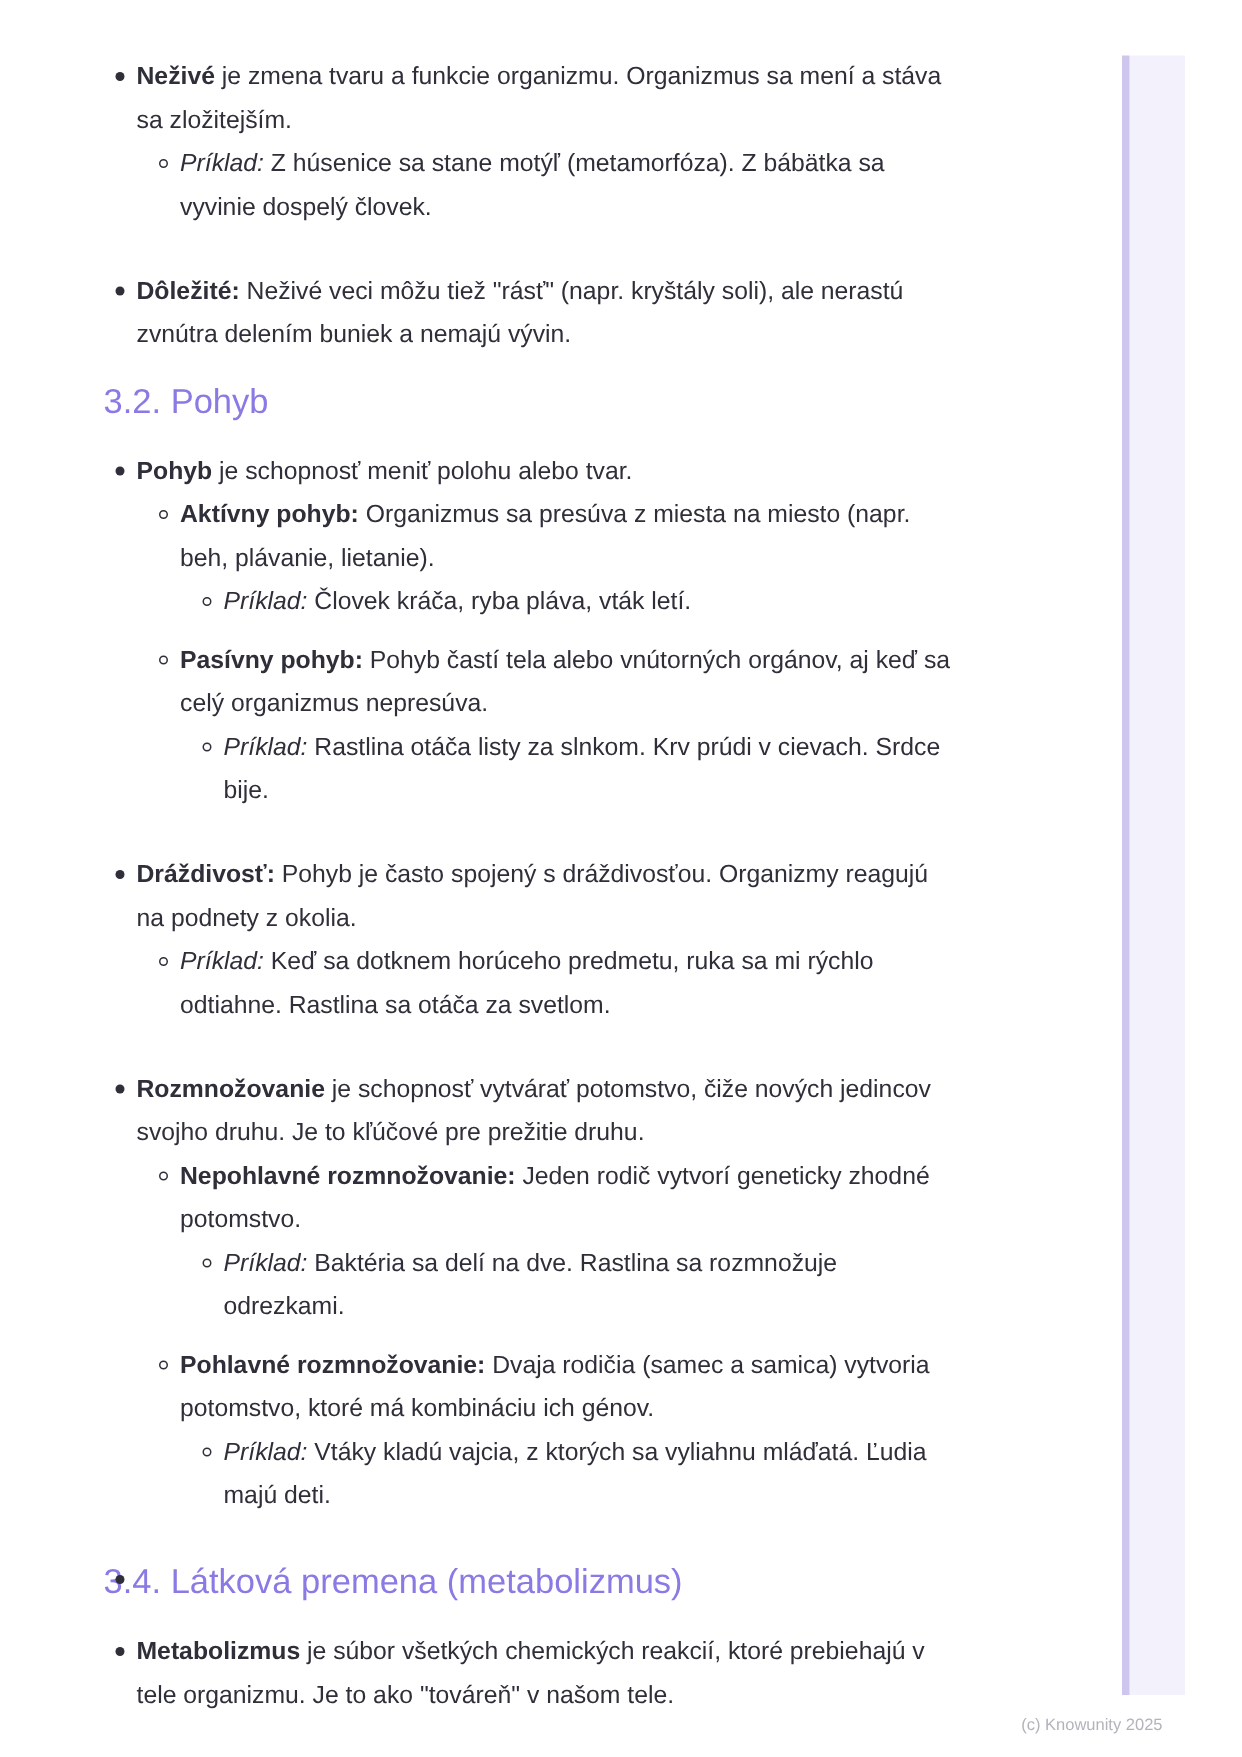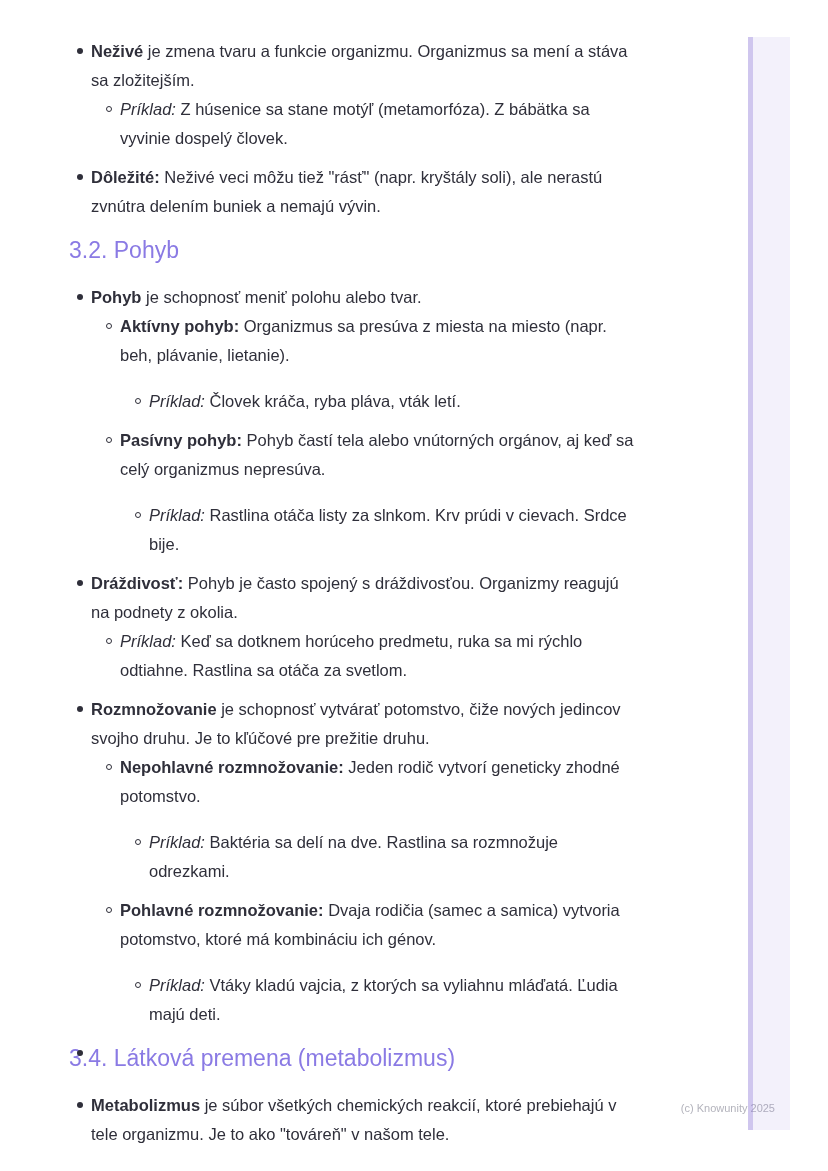--- a/index.html
+++ b/index.html
@@ -19,23 +19,23 @@
     line-height: 29px;
   }
   .heading {
     font-size: 23px;
     line-height: 30px;
     font-weight: normal;
     color: #8a7ae4;
     margin: 14px 0 18px -6px;
   }
   .li { position: relative; }
-  .li.l1 { padding-left: 16px; margin-top: 10px; }
+  .li.l1 { padding-left: 16px; margin-top: 27px; }
   .li.l2 { padding-left: 45px; margin-top: 0; }
-  .li.l3 { padding-left: 74px; margin-top: 17px; }
+  .li.l3 { padding-left: 74px; margin-top: 0; }
   .l3 + .l2 { margin-top: 10px; }
   .heading + .li.l1, .content > .li:first-child { margin-top: 0; }
   .marker {
     position: absolute;
     top: 11px;
     box-sizing: border-box;
   }
   .marker.disc {
     left: 2px;
     width: 6px; height: 6px;
@@ -66,21 +66,21 @@
     background: rgba(140, 118, 214, 0.42);
   }
   .strip-fill {
     position: absolute;
     left: 5px; top: 0;
     right: 0; height: 100%;
     background: rgba(140, 118, 214, 0.10);
   }
   .footer {
     position: absolute;
-    top: 1101px;
+    top: 1143px;
     right: 53px;
     font-size: 11px;
     line-height: 14px;
     color: #b3b3bc;
     z-index: 1;
     white-space: nowrap;
   }
 </style>
 </head>
 <body>

